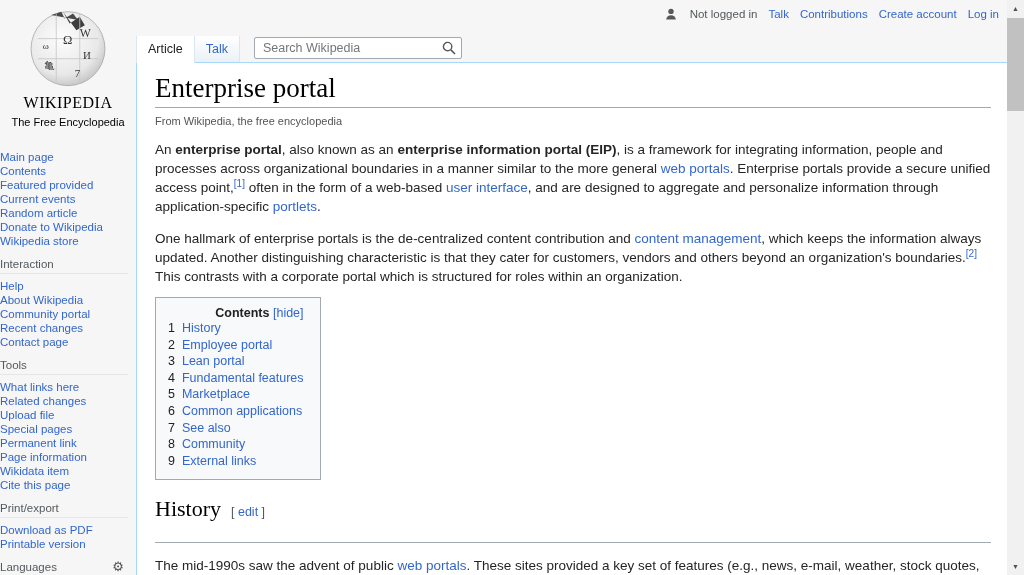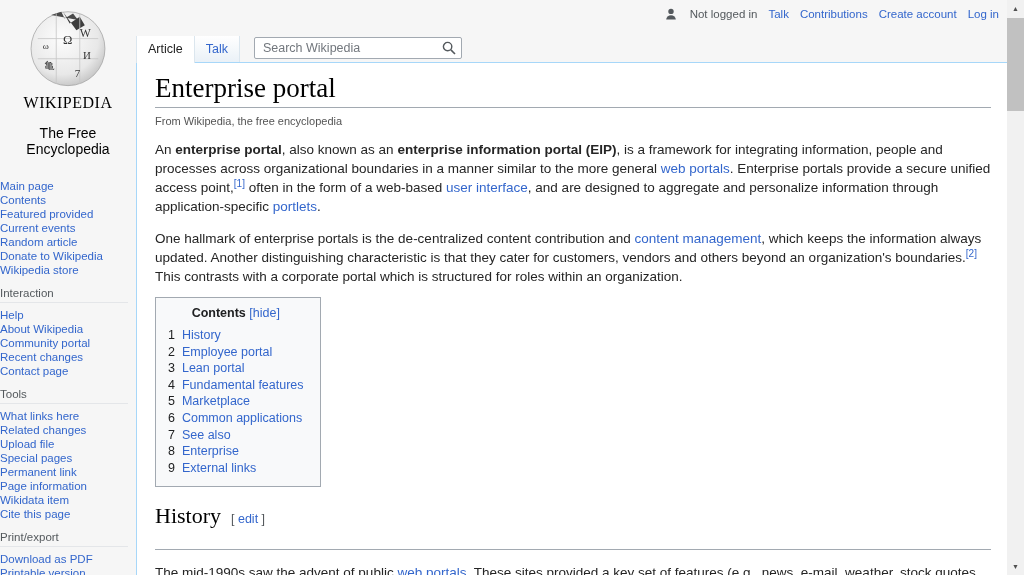--- a/index.html
+++ b/index.html
@@ -6,21 +6,21 @@
   .page{position:relative;width:1024px;height:575px;background:#f6f6f6;overflow:hidden;
         font-family:"Liberation Sans",sans-serif;color:#252525}
   a{cursor:pointer;text-decoration:none}
   .wl{color:#3366cc}
   .b{font-weight:bold}
 
   
   .sidebar{position:absolute;left:0;top:0;width:136px;height:575px;overflow:hidden}
   .logo{padding-top:5px;text-align:center}
   .wordmark{font-family:"Liberation Serif",serif;font-size:16px;letter-spacing:.5px;color:#000;margin-top:1px}
-  .tagline{font-size:14px;color:#000;margin-top:13px}
+  .tagline{font-size:11px;color:#000;margin-top:4px}
   .snav{margin-top:22px;padding-right:8px;font-size:11.5px}
   .ssec{margin-bottom:10px}
   .ssec-title{font-size:11.5px;color:#54595d;padding-bottom:3px;margin-bottom:5px;
               border-bottom:1px solid #e4e6e9;display:flex;align-items:center;justify-content:space-between}
   .ssec a{display:block;color:#3366cc;line-height:14px}
   .gear{font-size:13px;color:#555;line-height:10px;margin-right:4px}
 
   
   .hdr{position:absolute;left:136px;right:17px;top:0;height:62px}
   .personal{position:absolute;top:8px;right:8px;display:flex;align-items:center;gap:11px;font-size:11.5px}
@@ -45,21 +45,21 @@
   .content{position:absolute;left:136px;right:17px;top:62px;bottom:0;background:#fff;
            border-left:1px solid #a7d7f9;border-top:1px solid #a7d7f9;
            padding:10px 16px 0 18px;overflow:hidden}
   h1{font-family:"Liberation Serif",serif;font-size:27px;font-weight:normal;color:#000;
      margin:0;padding-bottom:3px;border-bottom:1px solid #a2a9b1}
   .sitesub{font-size:11px;color:#545454;margin-top:7px}
   .para{font-size:13.5px;line-height:19px;margin:13px 0 0 0}
 
   .toc{display:inline-block;border:1px solid #a2a9b1;background:#f8f9fa;
        padding:8px 16px 10px 12px;margin-top:11px;font-size:12.5px}
-  .toc-title{text-align:center;margin-bottom:7px}
+  .toc-title{text-align:right;}
   .toc-title .ttl{font-weight:bold;color:#202122}
   .toc-title a{color:#3366cc}
   .toc-item{line-height:16.6px;white-space:nowrap}
   .toc-num{color:#202122;margin-right:7px}
   .toc-item a{color:#3366cc}
 
   h2{font-family:"Liberation Serif",serif;font-size:22px;font-weight:normal;color:#000;
      margin:16px 0 0 0;padding-bottom:20px;border-bottom:1px solid #a2a9b1}
   .editsection{font-family:"Liberation Sans",sans-serif;font-size:12.5px;color:#54595d;margin-left:10px}
   .editsection a{color:#3366cc}
@@ -192,21 +192,21 @@
         <a>[hide]</a>
       </div>
       <div id="toc-list">
           <div class="toc-item"><span class="toc-num">1</span><a>History</a></div>
           <div class="toc-item"><span class="toc-num">2</span><a>Employee portal</a></div>
           <div class="toc-item"><span class="toc-num">3</span><a>Lean portal</a></div>
           <div class="toc-item"><span class="toc-num">4</span><a>Fundamental features</a></div>
           <div class="toc-item"><span class="toc-num">5</span><a>Marketplace</a></div>
           <div class="toc-item"><span class="toc-num">6</span><a>Common applications</a></div>
           <div class="toc-item"><span class="toc-num">7</span><a>See also</a></div>
-          <div class="toc-item"><span class="toc-num">8</span><a>Enterprise</a></div>
+          <div class="toc-item"><span class="toc-num">8</span><a>Community</a></div>
           <div class="toc-item"><span class="toc-num">9</span><a>External links</a></div>
         </div>
     </div>
 
     <h2>
       <span>History</span><span class="editsection"><span>[</span> <a>edit</a> <span>]</span></span>
     </h2>
     <p class="para"><span>The mid-1990s saw the advent of public </span><a class="wl">web portals</a><span>. These sites provided a key set of features (e.g., news, e-mail, weather, stock quotes, and search) that were often presented in self-contained boxes or </span><a class="wl">portlets</a><span>. Before long, enterprises of all sizes began to see a need for a similar starting place for their variety of internal repositories and applications, many of which were migrating to Web-based technologies.</span></p>
     
   </div>

